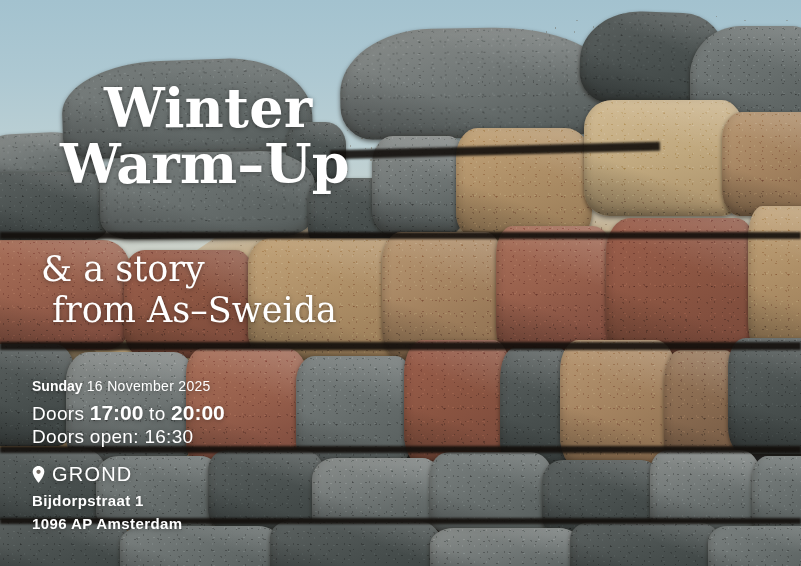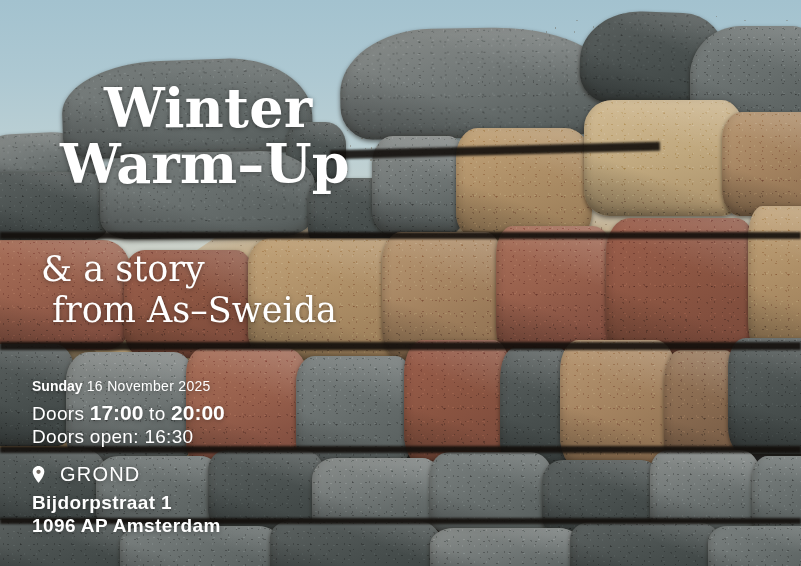--- a/index.html
+++ b/index.html
@@ -130,23 +130,23 @@
   .st3{left:52px;top:290px;}
 
   .meta{font-family:"Liberation Sans",sans-serif;font-weight:300;}
   .m1{left:32px;top:378px;font-size:14px;letter-spacing:.3px;}
   .m2{left:32px;top:401px;font-size:19px;letter-spacing:.3px;}
   .m3{left:32px;top:426px;font-size:19px;letter-spacing:.3px;}
   .m1 b,.m2 b{font-weight:700;letter-spacing:0;}
   .m2 .big{font-size:21px;}
 
   .venue{left:32px;top:463px;font-size:20px;font-weight:300;letter-spacing:1.2px;
-         display:flex;align-items:center;gap:15px;}
+         display:flex;align-items:center;gap:7px;}
   .pin{width:13px;height:17px;display:inline-block;flex:0 0 auto;}
-  .addr{font-weight:700;font-size:19px;letter-spacing:.4px;}
+  .addr{font-weight:700;font-size:15px;letter-spacing:.4px;}
   .a1{left:32px;top:492px;}
   .a2{left:32px;top:515px;}
 </style>
 </head>
 <body>
 
 <div id="poster">
 
   <div class="sky"></div>
   <div class="hill-far"></div>

